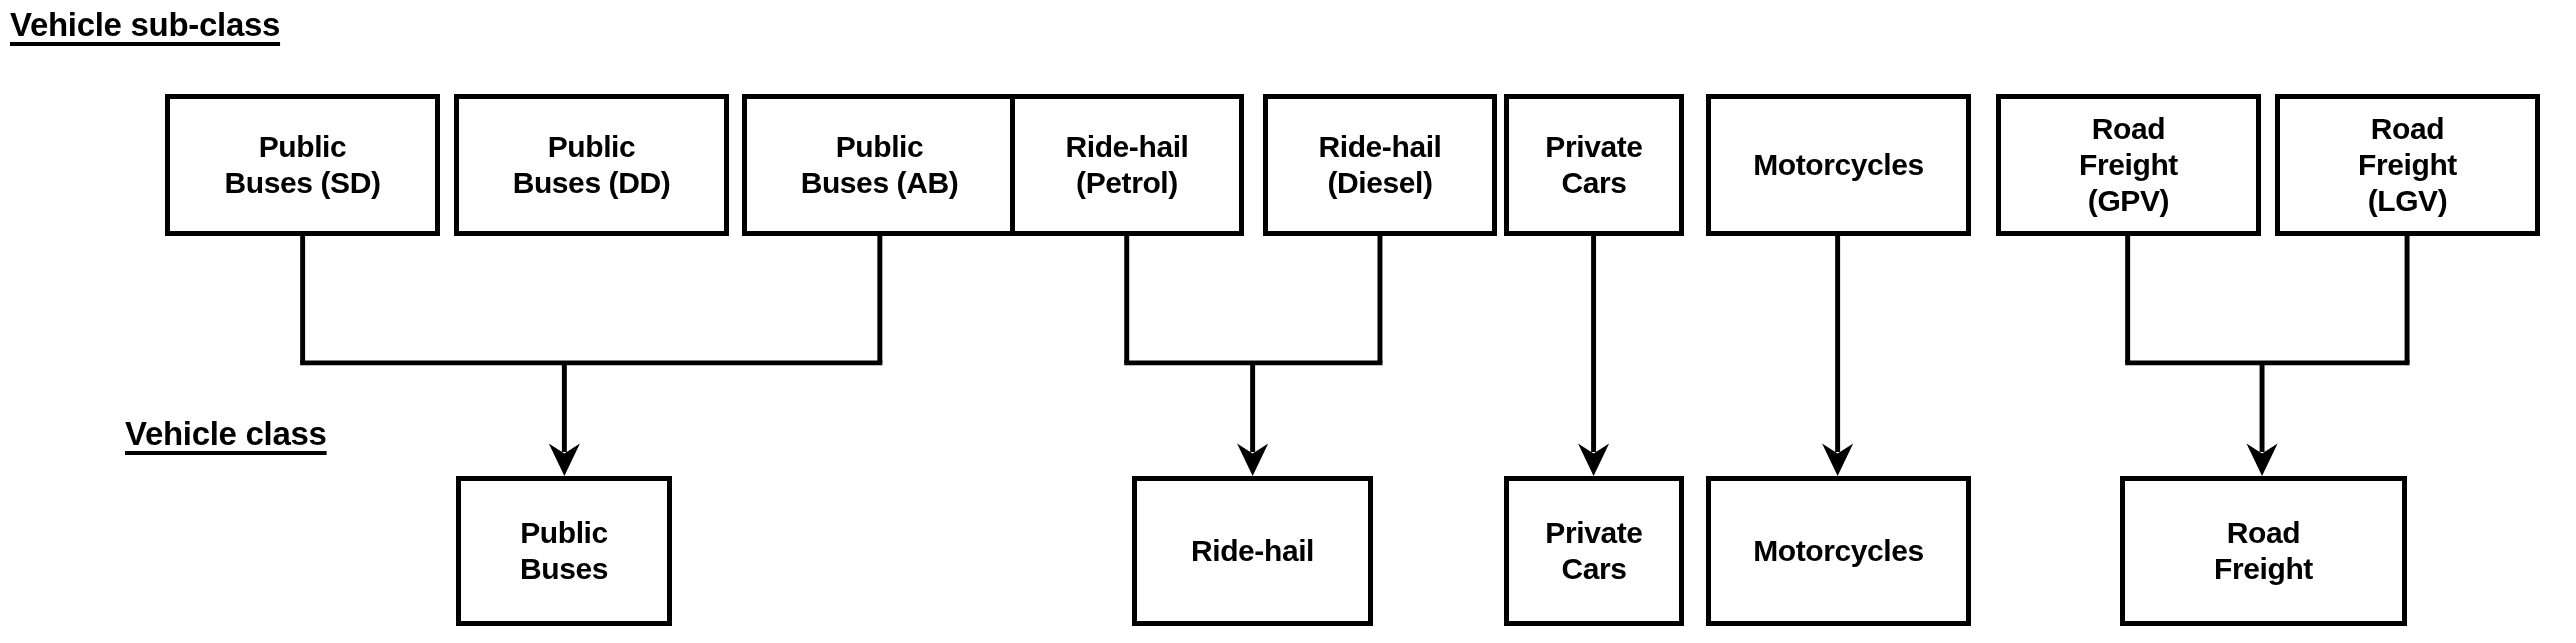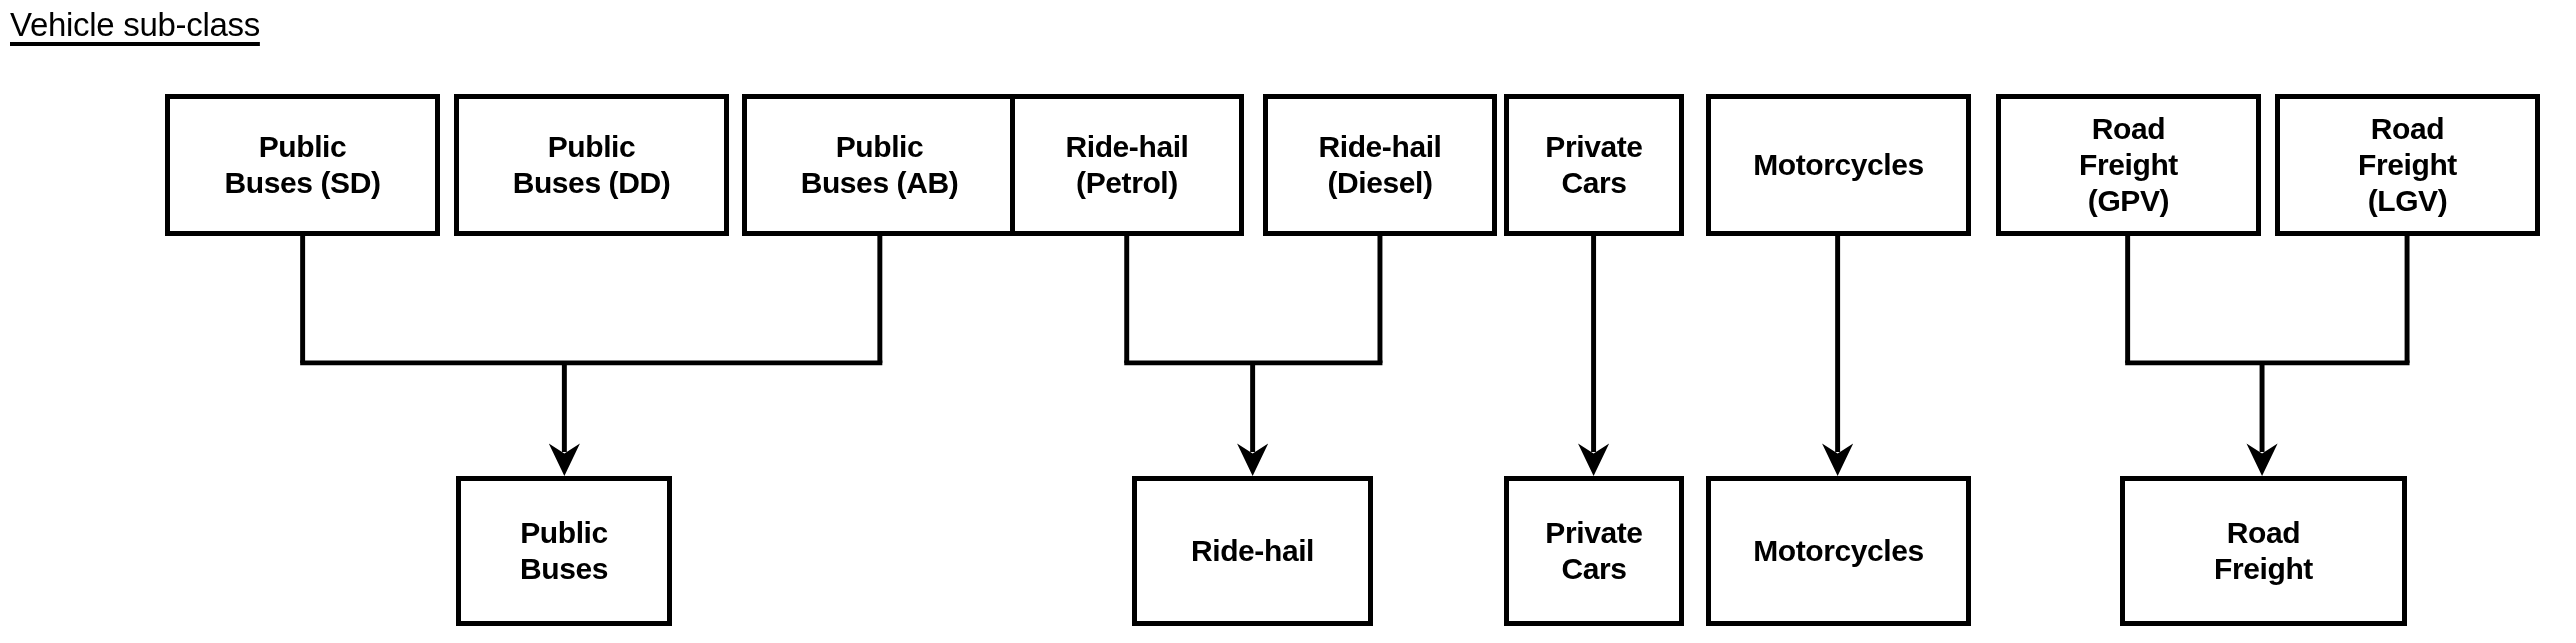--- a/index.html
+++ b/index.html
@@ -21,21 +21,21 @@
     position: absolute;
     left: 0;
     top: 0;
     width: 2576px;
     height: 643px;
     pointer-events: none;
   }
   .section-label {
     position: absolute;
     font-size: 33px;
-    font-weight: normal;
+    font-weight: bold;
     color: #000000;
     text-decoration: underline;
     text-decoration-thickness: 3.5px;
     text-underline-offset: 6.4px;
     white-space: nowrap;
     letter-spacing: -0.3px;
   }
   .node {
     position: absolute;
     box-sizing: border-box;
@@ -57,20 +57,21 @@
     white-space: pre-line;
   }
 </style>
 </head>
 <body>
 
 <div id="canvas">
 
   <div class="section-label" id="label-subclass" style="left: 10px; top: 5.7px;">Vehicle sub-class</div>
 
+  <div class="section-label" id="label-class" style="left: 125px; top: 415px;">Vehicle class</div>
 
   <svg id="svg-layer" viewBox="0 0 3640 909" xmlns="http://www.w3.org/2000/svg">
       <g></g>
       <line x1="427" y1="333" x2="427" y2="513" stroke="#000000" stroke-width="7" stroke-linecap="butt"></line>
       <line x1="1243" y1="333" x2="1243" y2="513" stroke="#000000" stroke-width="7" stroke-linecap="butt"></line>
       <line x1="423.5" y1="513" x2="1246.5" y2="513" stroke="#000000" stroke-width="7" stroke-linecap="butt"></line>
       <line x1="797" y1="513" x2="797" y2="639" stroke="#000000" stroke-width="7" stroke-linecap="butt"></line>
       <polygon points="797,673 775,627 797,641 819,627" fill="#000000"></polygon>
       <g></g>
       <line x1="1592" y1="333" x2="1592" y2="513" stroke="#000000" stroke-width="7" stroke-linecap="butt"></line>

